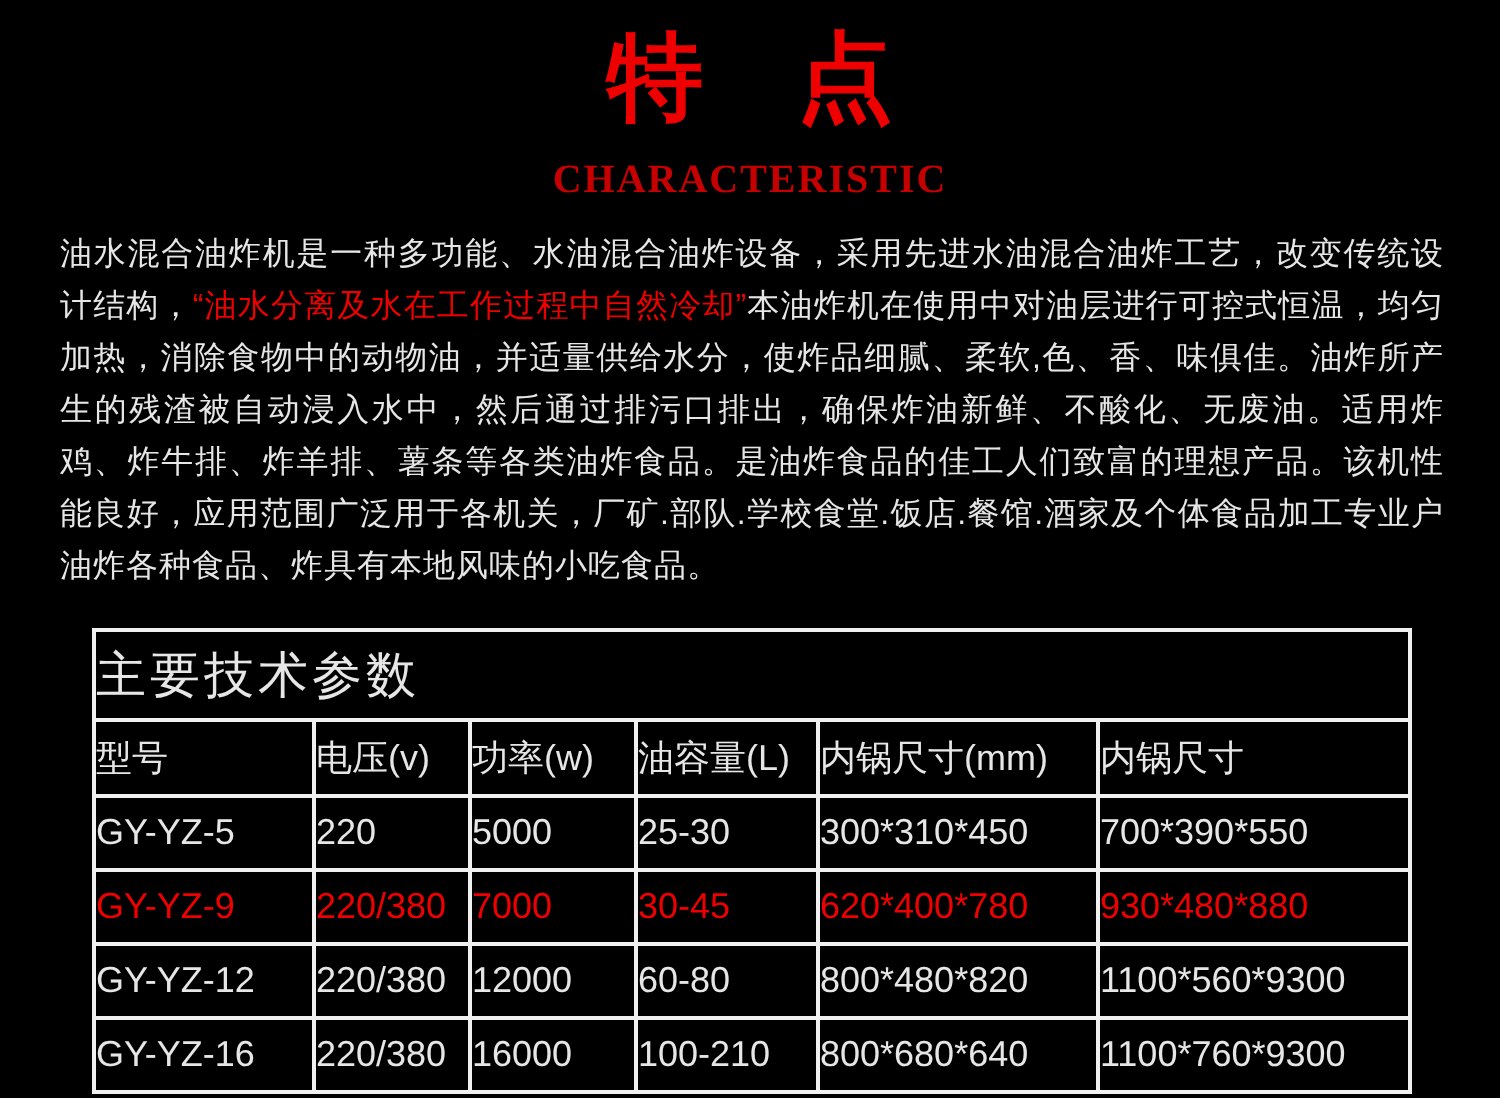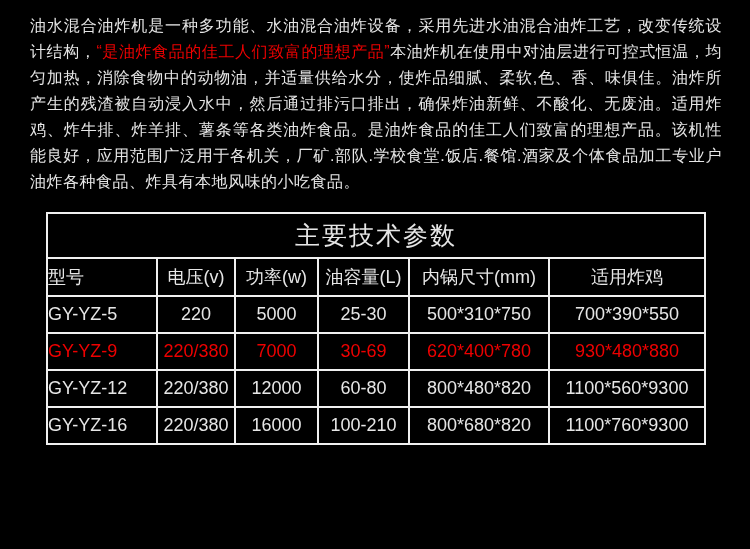--- a/index.html
+++ b/index.html
@@ -55,93 +55,97 @@
     margin:17px 0 0 46px;
     width:658px;
     border-collapse:collapse;
     table-layout:fixed;
     background:var(--bg);
   }
   table.spec td,table.spec th{
     border:2px solid var(--border);
     color:var(--text);
     font-weight:normal;
-    text-align:center;
+    text-align:left;
     vertical-align:middle;
     font-size:18px;
     overflow:hidden;
     white-space:nowrap;
   }
   tr.title-row td{
     height:45px;
     font-size:25px;
     letter-spacing:2px;
   }
   tr.header-row th{height:38px;font-size:18px;}
   tr.data-row td{height:37px;}
   .cell-left{text-align:left !important;}
   tr.red-row td{color:var(--accent);}
 </style>
 </head>
 <body>
 
 <div class="page">
 
+  <div class="hero">
+    <h1 class="title">特 点</h1>
+    <div class="subtitle">CHARACTERISTIC</div>
+  </div>
 
-  <p class="desc" id="desc"><span>油水混合油炸机是一种多功能、水油混合油炸设备，采用先进水油混合油炸工艺，改变传统设计结构，</span><span class="red">“是油炸食品的佳工人们致富的理想产品”</span><span>本油炸机在使用中对油层进行可控式恒温，均匀加热，消除食物中的动物油，并适量供给水分，使炸品细腻、柔软,色、香、味俱佳。油炸所产生的残渣被自动浸入水中，然后通过排污口排出，确保炸油新鲜、不酸化、无废油。适用炸鸡、炸牛排、炸羊排、薯条等各类油炸食品。是油炸食品的佳工人们致富的理想产品。该机性能良好，应用范围广泛用于各机关，厂矿.部队.学校食堂.饭店.餐馆.酒家及个体食品加工专业户油炸各种食品、炸具有本地风味的小吃食品。</span></p>
+  <p class="desc" id="desc"><span>油水混合油炸机是一种多功能、水油混合油炸设备，采用先进水油混合油炸工艺，改变传统设计结构，</span><span class="red">“油水分离及水在工作过程中自然冷却”</span><span>本油炸机在使用中对油层进行可控式恒温，均匀加热，消除食物中的动物油，并适量供给水分，使炸品细腻、柔软,色、香、味俱佳。油炸所产生的残渣被自动浸入水中，然后通过排污口排出，确保炸油新鲜、不酸化、无废油。适用炸鸡、炸牛排、炸羊排、薯条等各类油炸食品。是油炸食品的佳工人们致富的理想产品。该机性能良好，应用范围广泛用于各机关，厂矿.部队.学校食堂.饭店.餐馆.酒家及个体食品加工专业户油炸各种食品、炸具有本地风味的小吃食品。</span></p>
 
   <table class="spec">
     <colgroup>
       <col style="width:110px">
       <col style="width:78px">
       <col style="width:83px">
       <col style="width:91px">
       <col style="width:140px">
       <col style="width:156px">
     </colgroup>
     <tbody id="spec-body">
         <tr class="title-row">
           <td colspan="6">主要技术参数</td>
         </tr>
         <tr class="header-row">
           <th class="cell-left">型号</th>
           <th>电压(v)</th>
           <th>功率(w)</th>
           <th>油容量(L)</th>
           <th>内锅尺寸(mm)</th>
-          <th>适用炸鸡</th>
+          <th>内锅尺寸</th>
         </tr>
         <tr class="data-row">
           <td class="cell-left">GY-YZ-5</td>
           <td>220</td>
           <td>5000</td>
           <td>25-30</td>
-          <td>500*310*750</td>
+          <td>300*310*450</td>
           <td>700*390*550</td>
         </tr>
         <tr class="data-row red-row">
           <td class="cell-left">GY-YZ-9</td>
           <td>220/380</td>
           <td>7000</td>
-          <td>30-69</td>
+          <td>30-45</td>
           <td>620*400*780</td>
           <td>930*480*880</td>
         </tr>
         <tr class="data-row">
           <td class="cell-left">GY-YZ-12</td>
           <td>220/380</td>
           <td>12000</td>
           <td>60-80</td>
           <td>800*480*820</td>
           <td>1100*560*9300</td>
         </tr>
         <tr class="data-row">
           <td class="cell-left">GY-YZ-16</td>
           <td>220/380</td>
           <td>16000</td>
           <td>100-210</td>
-          <td>800*680*820</td>
+          <td>800*680*640</td>
           <td>1100*760*9300</td>
         </tr>
       </tbody>
   </table>
 
 </div>
 
 </body></html>

